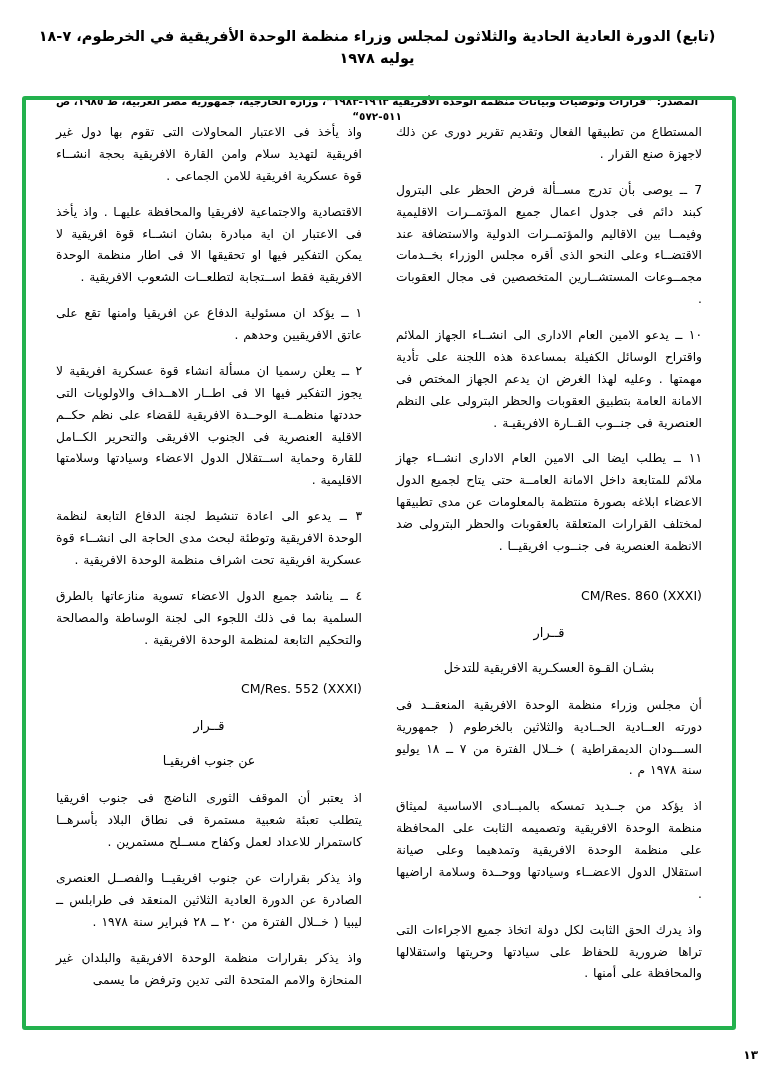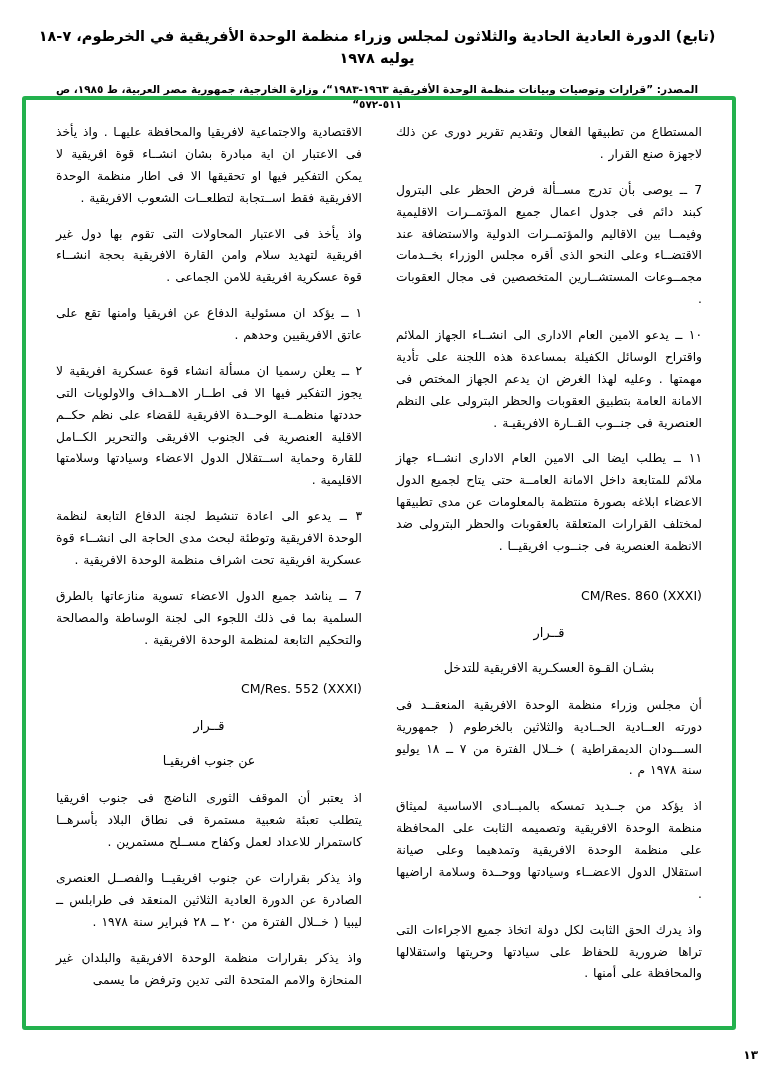--- a/index.html
+++ b/index.html
@@ -27,21 +27,21 @@
   }
   .header-title {
     font-size: 14.5px;
     font-weight: bold;
     line-height: 1.5;
     letter-spacing: 0px;
   }
   .header-source {
     font-size: 10.5px;
     font-weight: bold;
-    margin-top: 12px;
+    margin-top: 24px;
     line-height: 1.5;
   }
   .frame {
     position: absolute;
     left: 22px;
     right: 22px;
     top: 96px;
     bottom: 48px;
     border: 4px solid #23b14d;
     border-radius: 3px;
@@ -122,26 +122,26 @@
         <div class="res-title">قــرار</div>
         <div class="res-sub">بشـان القـوة العسكـرية الافريقية للتدخل</div>
 
         <p class="para">أن مجلس وزراء منظمة الوحدة الافريقية المنعقــد فى دورته العــادية الحــادية والثلاثين بالخرطوم ( جمهورية الســـودان الديمقراطية ) خــلال الفترة من ٧ ــ ١٨ يوليو سنة ١٩٧٨ م .</p>
         <p class="para">اذ يؤكد من جــديد تمسكه بالمبــادى الاساسية لميثاق منظمة الوحدة الافريقية وتصميمه الثابت على المحافظة على منظمة الوحدة الافريقية وتمدهيما وعلى صيانة استقلال الدول الاعضــاء وسيادتها ووحــدة وسلامة اراضيها .</p>
         <p class="para">واذ يدرك الحق الثابت لكل دولة  اتخاذ جميع الاجراءات التى تراها ضرورية للحفاظ على سيادتها وحريتها واستقلالها والمحافظة على أمنها .</p>
 
       </div>
 
       <div class="col">
+        <p class="para">واذ يأخذ فى الاعتبار المحاولات التى تقوم بها دول غير افريقية لتهديد سلام وامن القارة الافريقية بحجة انشــاء قوة عسكرية افريقية للامن الجماعى .</p>
         <p class="para">الاقتصادية والاجتماعية لافريقيا والمحافظة عليهـا . واذ يأخذ فى الاعتبار ان اية مبادرة بشان انشــاء قوة افريقية لا يمكن التفكير فيها او تحقيقها الا فى اطار منظمة الوحدة الافريقية فقط اســتجابة لتطلعــات الشعوب الافريقية .</p>
-        <p class="para">واذ يأخذ فى الاعتبار المحاولات التى تقوم بها دول غير افريقية لتهديد سلام وامن القارة الافريقية بحجة انشــاء قوة عسكرية افريقية للامن الجماعى .</p>
         <p class="para">١ ــ يؤكد ان مسئولية الدفاع عن افريقيا وامنها تقع على عاتق الافريقيين وحدهم .</p>
         <p class="para">٢ ــ يعلن رسميا ان مسألة انشاء قوة عسكرية افريقية لا يجوز التفكير فيها الا فى اطــار الاهــداف والاولويات التى حددتها منظمــة الوحــدة الافريقية للقضاء على نظم حكــم الاقلية العنصرية فى الجنوب الافريقى والتحرير الكــامل للقارة وحماية اســتقلال الدول الاعضاء وسيادتها وسلامتها الاقليمية .</p>
         <p class="para">٣ ــ يدعو الى اعادة تنشيط لجنة الدفاع التابعة لنظمة الوحدة الافريقية وتوطئة لبحث مدى الحاجة الى انشــاء قوة عسكرية افريقية تحت اشراف منظمة الوحدة الافريقية .</p>
-        <p class="para">7 ــ يناشد جميع الدول الاعضاء تسوية منازعاتها بالطرق السلمية بما فى ذلك اللجوء الى لجنة الوساطة والمصالحة والتحكيم التابعة لمنظمة الوحدة الافريقية .</p>
+        <p class="para">٤ ــ يناشد جميع الدول الاعضاء تسوية منازعاتها بالطرق السلمية بما فى ذلك اللجوء الى لجنة الوساطة والمصالحة والتحكيم التابعة لمنظمة الوحدة الافريقية .</p>
 
         <div class="res-code">
           <span class="res-code-inner">CM/Res. 552 (XXXI)</span>
         </div>
         <div class="res-title">قــرار</div>
         <div class="res-sub">عن جنوب افريقيـا</div>
 
         <p class="para">اذ يعتبر أن الموقف الثورى الناضج فى جنوب افريقيا يتطلب تعبئة شعبية مستمرة فى نطاق البلاد بأسرهــا كاستمرار للاعداد لعمل وكفاح مســلح مستمرين .</p>
         <p class="para">واذ يذكر بقرارات عن جنوب افريقيــا والفصــل العنصرى الصادرة عن الدورة العادية الثلاثين المنعقد فى طرابلس ــ ليبيا ( خــلال الفترة من ٢٠ ــ ٢٨ فبراير سنة ١٩٧٨ .</p>
         <p class="para">واذ يذكر بقرارات منظمة الوحدة الافريقية والبلدان غير المنحازة والامم المتحدة التى تدين وترفض ما يسمى</p>

